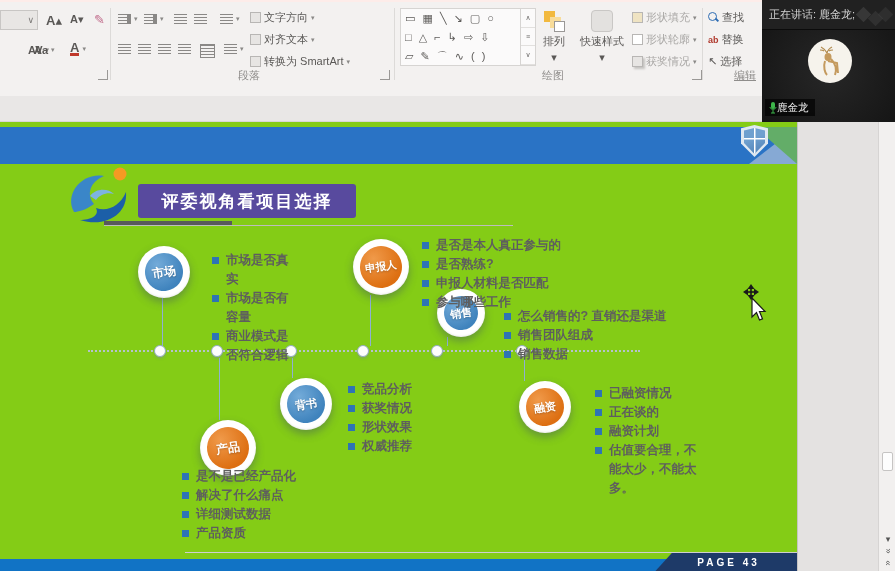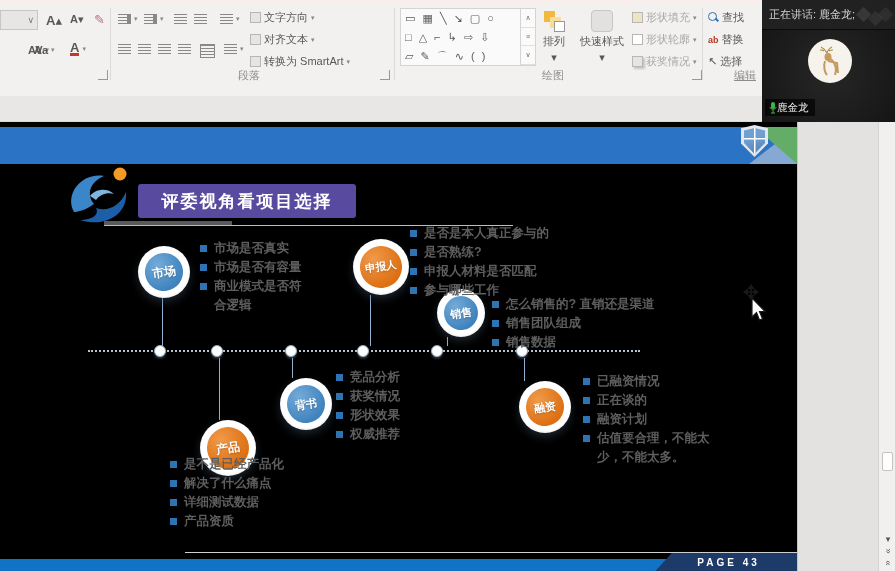--- a/index.html
+++ b/index.html
@@ -38,41 +38,41 @@
   
   .meet{position:absolute;left:762px;top:0;width:133px;height:122px;background:#181818;z-index:20;}
   .meet-head{position:absolute;left:0;top:0;width:133px;height:30px;background:#212121;border-bottom:1px solid #0b0b0b;box-sizing:border-box;display:flex;align-items:center;}
   .meet-head .txt{font-size:11px;color:#d2d2d2;padding-left:7px;white-space:nowrap;}
   .dia{position:absolute;width:11px;height:11px;background:#4d4d4d;transform:rotate(45deg);opacity:.5;}
   .meet-tile{position:absolute;left:0;top:30px;width:133px;height:92px;background:radial-gradient(circle at 50% 45%,#272727,#151515);}
   .avatar{position:absolute;left:46px;top:9px;width:44px;height:44px;border-radius:50%;background:#f6f3ec;display:flex;align-items:center;justify-content:center;overflow:hidden;}
   .nametag{position:absolute;left:3px;top:69px;height:17px;background:rgba(5,5,5,.8);display:flex;align-items:center;padding:0 6px 0 4px;}
   .nametag .nm{font-size:10.5px;color:#ececec;}
   
-  .slide{position:absolute;left:0;top:122px;width:797px;height:449px;background:#000000;}
+  .slide{position:absolute;left:0;top:122px;width:797px;height:449px;background:#84cc16;}
   .banner{position:absolute;left:0;top:5px;width:797px;height:37px;background:#2a73c5;}
   .tri-light{position:absolute;right:0;bottom:0;width:0;height:0;border-left:48px solid transparent;border-bottom:37px solid #86a9d4;}
   .tri-green{position:absolute;right:0;top:0;width:0;height:0;border-left:42px solid transparent;border-top:37px solid #63ad68;}
   .crest{position:absolute;left:741px;top:3px;width:27px;height:32px;clip-path:polygon(0 10%,50% 0,100% 10%,100% 58%,50% 100%,0 58%);background:#dfe8f1;display:flex;align-items:center;justify-content:center;}
   .crest i{display:block;width:21px;height:26px;clip-path:polygon(0 10%,50% 0,100% 10%,100% 58%,50% 100%,0 58%);background:
     linear-gradient(#fff,#fff) 50% 0/1.5px 100% no-repeat,
     linear-gradient(#fff,#fff) 0 42%/100% 1.5px no-repeat,
     linear-gradient(160deg,#6fa0cf 40%,#4e7fb5);}
   .titlebox{position:absolute;left:138px;top:62px;width:218px;height:34px;background:#584a9e;border-radius:3px;color:#fff;font-size:17px;font-weight:bold;letter-spacing:2px;display:flex;align-items:center;justify-content:center;}
   .ul-dark{position:absolute;left:104px;top:99px;width:128px;height:5px;background:#58595b;}
   .ul-thin{position:absolute;left:104px;top:103px;width:409px;height:1px;background:#bdbdbd;}
   .timeline{position:absolute;left:88px;top:228px;width:552px;height:0;border-top:2px dotted #b6c2cd;}
   .tlc{position:absolute;top:223px;width:12px;height:12px;border-radius:50%;background:#fdfdfd;border:1.5px solid #93abc1;box-sizing:border-box;box-shadow:0 2px 2px rgba(120,140,160,.35);}
   .conn{position:absolute;width:1px;background:#8fb0d2;}
   .node{position:absolute;border-radius:50%;background:#fff;box-shadow:0 4px 8px rgba(60,80,100,.45),inset 0 -1px 2px rgba(0,0,0,.08);display:flex;align-items:center;justify-content:center;}
   .node-inner{border-radius:50%;display:flex;align-items:center;justify-content:center;color:#fff;font-weight:bold;transform:rotate(-8deg);text-shadow:0 1px 2px rgba(0,0,0,.25);}
   .node-inner.blue{background:radial-gradient(circle at 35% 28%,#73abd9,#3f83bd 72%);}
   .node-inner.orange{background:radial-gradient(circle at 35% 28%,#f09a4a,#dd6f12 72%);}
   .blk{position:absolute;}
-  .blk ul{list-style:none;margin:0;padding:0;}
+  .blk ul{list-style:none;margin:12px;padding:0;}
   .blk li{display:flex;gap:7px;font-size:12.5px;font-weight:bold;color:#5e5e5e;line-height:19px;}
   .blk .sq{flex:0 0 7px;width:7px;height:7px;background:#2e74b5;margin-top:6px;}
   .foot-line{position:absolute;left:185px;top:430px;width:612px;height:1px;background:#cfcfcf;}
   .bluebar{position:absolute;left:0;top:437px;width:670px;height:12px;background:#1173c5;}
   .pageband{position:absolute;left:648px;top:431px;width:149px;height:18px;background:#1e3a68;clip-path:polygon(16% 0,100% 0,100% 100%,5% 100%);color:#fff;font-size:10px;font-weight:bold;letter-spacing:3px;display:flex;align-items:center;justify-content:center;padding-left:12px;box-sizing:border-box;}
   
   .right-ws{position:absolute;left:797px;top:122px;width:98px;height:449px;background:#e4e2e1;border-left:1px solid #c6c4c3;box-sizing:border-box;}
   .sbtrack{position:absolute;left:80px;top:0;width:18px;height:449px;background:#f2f0ef;border-left:1px solid #d6d4d3;box-sizing:border-box;}
   .sbthumb{position:absolute;left:3px;top:330px;width:11px;height:19px;background:#fdfdfd;border:1px solid #c6c4c3;border-radius:2px;box-sizing:border-box;}
   .sbbtn{position:absolute;left:0;width:18px;text-align:center;font-size:9px;color:#555;}

